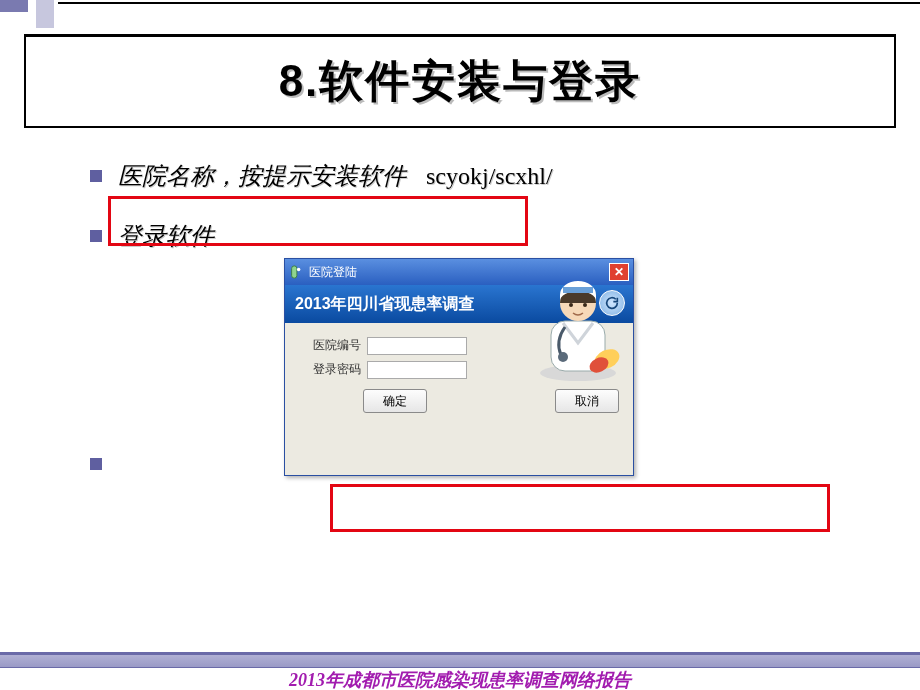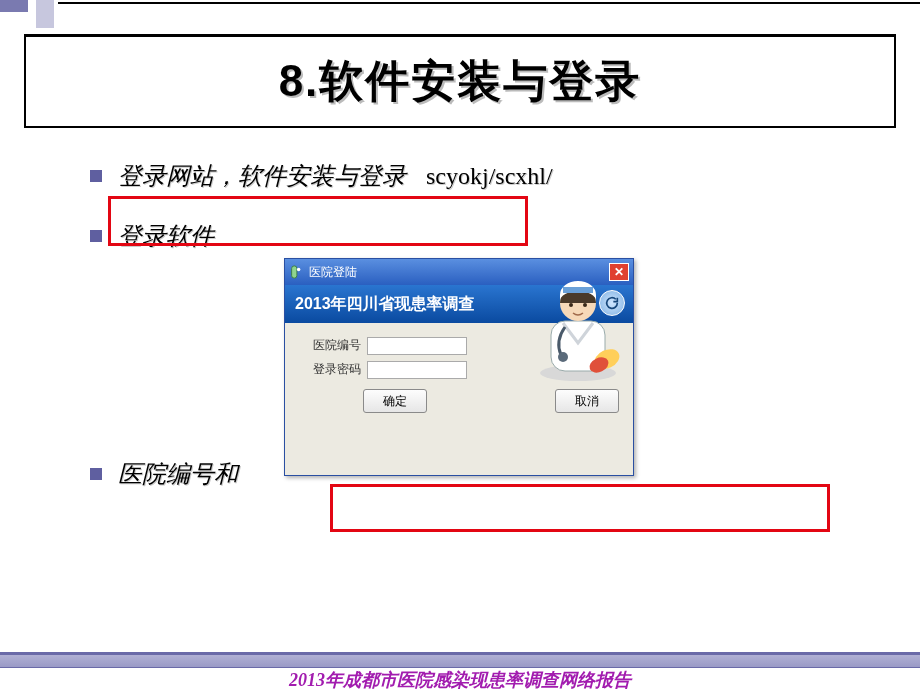--- a/index.html
+++ b/index.html
@@ -63,30 +63,29 @@
     <div class="bar"></div>
   </div>
 
   <div class="title-box">
     <div class="txt">8.软件安装与登录</div>
   </div>
 
   <div class="content">
     <div class="bullet-row">
       <div class="bullet-sq"></div>
-      <span class="bullet-text">登录网站，软件安装与登录</span>
+      <span class="bullet-text">医院名称，按提示安装软件</span>
       <span class="bullet-extra">scyokj/scxhl/</span>
     </div>
     <div class="bullet-row" style="margin-top:28px">
       <div class="bullet-sq"></div>
       <span class="bullet-text">登录软件</span>
     </div>
     <div class="bullet-row" style="margin-top:206px">
       <div class="bullet-sq"></div>
-      <span class="bullet-text">医院编号和</span>
     </div>
   </div>
 
   <div class="redbox1"></div>
   <div class="redbox2"></div>
 
   <div class="dialog">
     <div class="titlebar">
       <span class="tb-icon">
         <svg viewBox="0 0 16 16">

